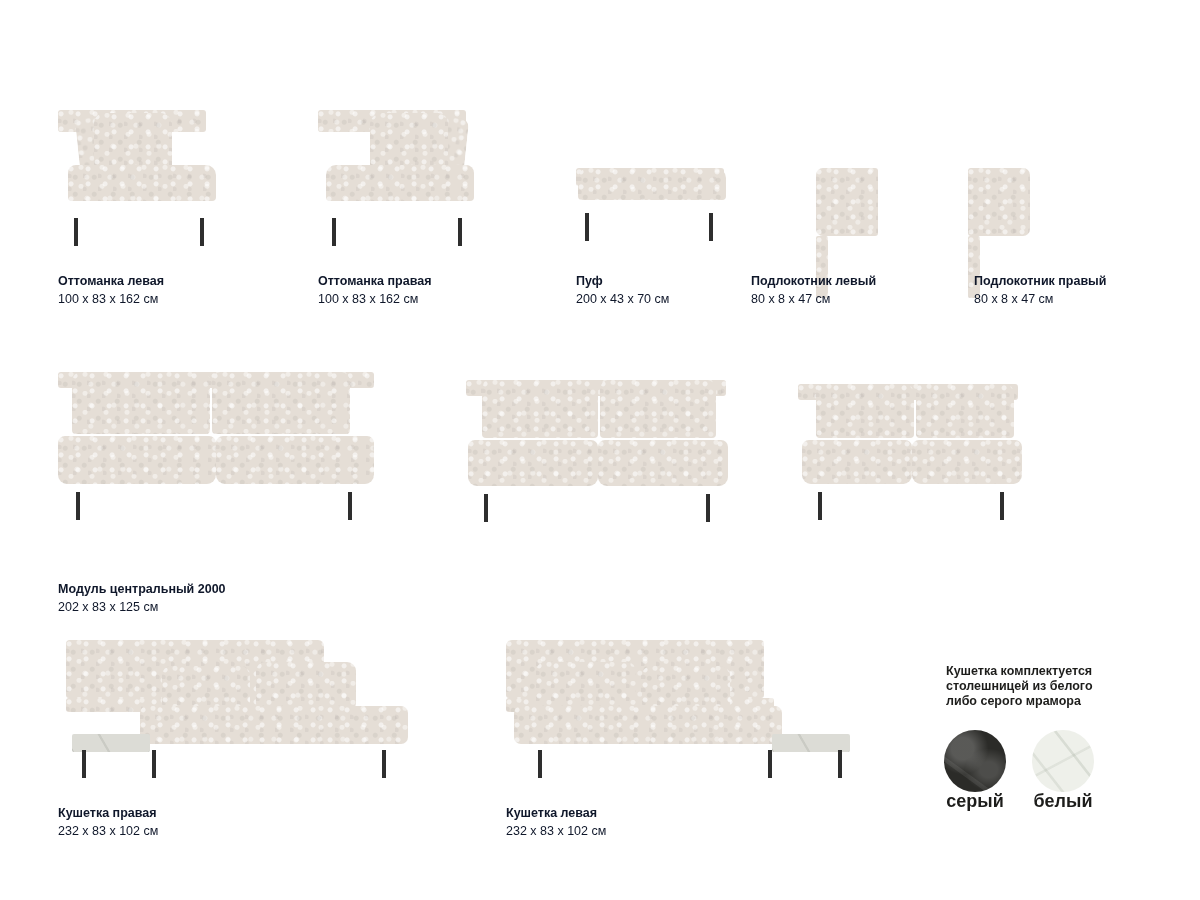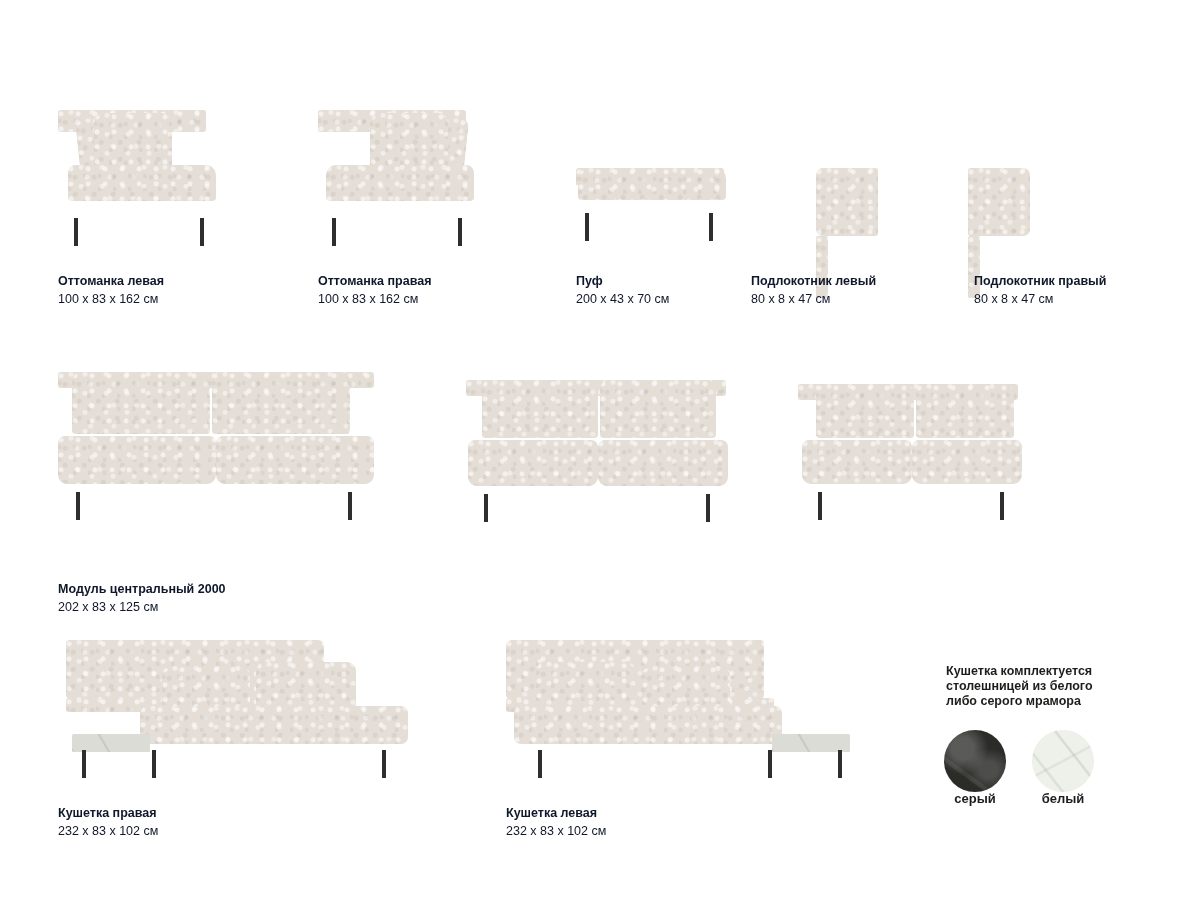--- a/index.html
+++ b/index.html
@@ -88,21 +88,21 @@
       linear-gradient(36deg, rgba(255,255,255,.10) 0 6%, rgba(0,0,0,0) 7% 28%, rgba(255,255,255,.08) 29% 33%, rgba(0,0,0,0) 34%);
   }
   .marble.white {
     background: #eef0ea;
     background-image:
       linear-gradient(52deg, rgba(160,170,155,.32) 0 2%, rgba(0,0,0,0) 3% 26%, rgba(160,170,155,.22) 27% 29%, rgba(0,0,0,0) 30% 62%, rgba(160,170,155,.28) 63% 65%, rgba(0,0,0,0) 66%),
       linear-gradient(-28deg, rgba(150,160,145,.20) 0 2%, rgba(0,0,0,0) 3% 48%, rgba(150,160,145,.16) 49% 51%, rgba(0,0,0,0) 52%);
   }
   .marble-label {
     position: absolute;
-    font-size: 13px;
+    font-size: 18px;
     font-weight: bold;
     text-align: center;
     width: 80px;
   }
   .note {
     position: absolute;
     font-size: 12.5px;
     font-weight: bold;
     line-height: 15px;
     width: 180px;

